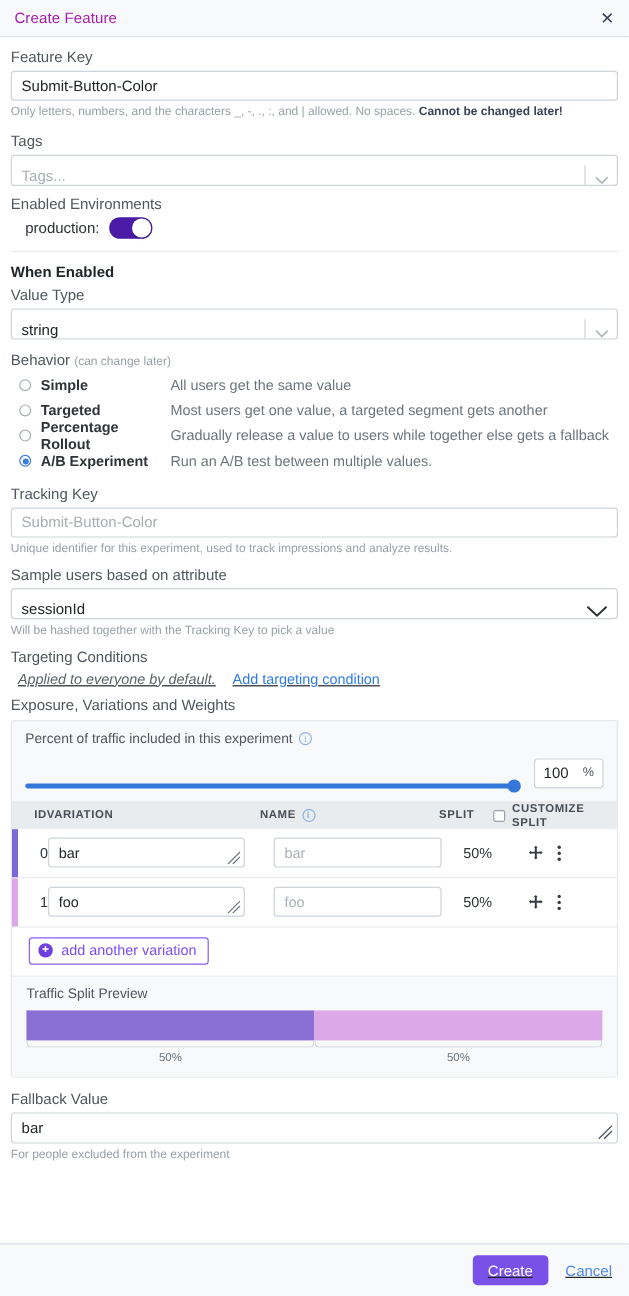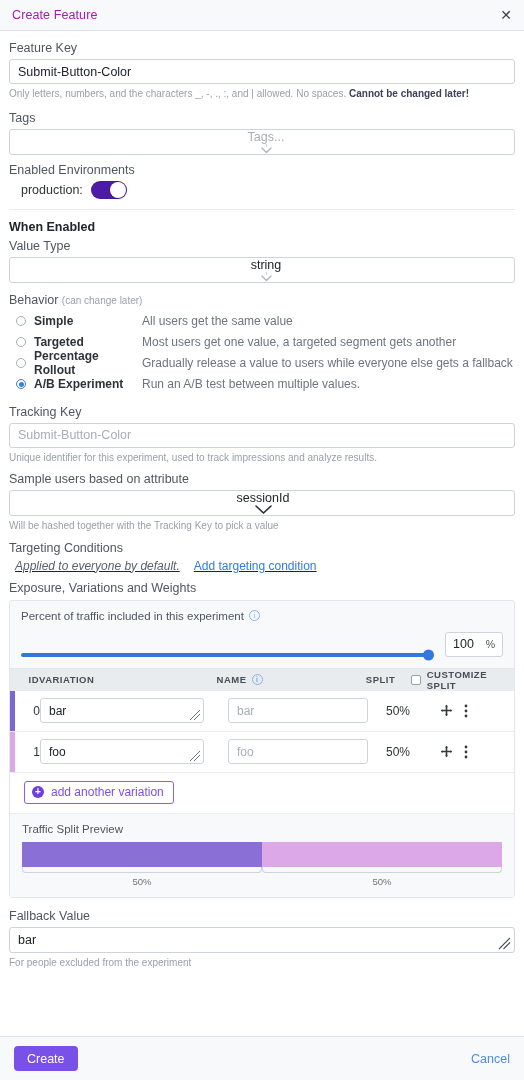--- a/index.html
+++ b/index.html
@@ -57,25 +57,24 @@
     font-size: 12.5px; color: #212529;
     display: flex; align-items: center;
   }
   .input.placeholder { color: #a9aeb5; }
 
   
   .select {
     width: 100%; height: 26px;
     border: 1px solid #ced4da; border-radius: 3px;
     background: #fff;
-    display: flex; align-items: center;
+    display: flex; align-items: flex-end;
     padding: 0 0 0 8px;
     font-size: 12.5px;
     position: relative;
-    flex-direction: column;
   }
   .select .sel-value { flex: 1 1 auto; color: #212529; }
   .select .sel-value.placeholder { color: #a9aeb5; }
   .select .divider { width: 1px; height: 16px; background: #ced4da; }
   .select .chev {
     width: 26px; display: flex; align-items: center; justify-content: center;
     color: #b0b5bb;
   }
   .chev svg { display: block; }
 
@@ -228,22 +227,22 @@
     width: 100%; height: 26px; border: 1px solid #ced4da; border-radius: 3px;
     background: #fff; display: flex; align-items: center; padding: 0 8px;
     font-size: 12.5px; color: #212529; position: relative;
   }
   .fb-input .grip { right: 3px; bottom: 2px; width: 13px; height: 13px; }
 
   
   .modal-footer {
     flex: 0 0 44px; height: 44px;
     background: #f8f9fa; border-top: 1px solid #dee2e6;
-    display: flex; align-items: center; justify-content: space-between;
-    padding: 0 14px; gap: 14px;
+    display: flex; align-items: center; justify-content: flex-end;
+    padding: 0 14px; gap: 14px; text-decoration: underline;
   }
   .btn-primary {
     background: #7950e8; color: #fff; border: none; border-radius: 4px;
     height: 25px; padding: 0 13px; font-size: 12.5px; cursor: pointer;
     font-family: "Liberation Sans", sans-serif;
   }
   .btn-link {
     background: none; border: none; color: #4f8ae8; font-size: 12.5px;
     cursor: pointer; padding: 0; font-family: "Liberation Sans", sans-serif;
   }
@@ -312,21 +311,21 @@
       <span class="radio-desc">All users get the same value</span>
     </div>
     <div class="radio-row">
       <span class="radio"></span>
       <span class="radio-label">Targeted</span>
       <span class="radio-desc">Most users get one value, a targeted segment gets another</span>
     </div>
     <div class="radio-row">
       <span class="radio"></span>
       <span class="radio-label">Percentage Rollout</span>
-      <span class="radio-desc">Gradually release a value to users while everyone else gets a fallback</span>
+      <span class="radio-desc">Gradually release a value to users while together else gets a fallback</span>
     </div>
     <div class="radio-row">
       <span class="radio checked"></span>
       <span class="radio-label">A/B Experiment</span>
       <span class="radio-desc">Run an A/B test between multiple values.</span>
     </div>
 
     <label class="label mt10">Tracking Key</label>
     <div class="input placeholder">
       <span>Submit-Button-Color</span>

